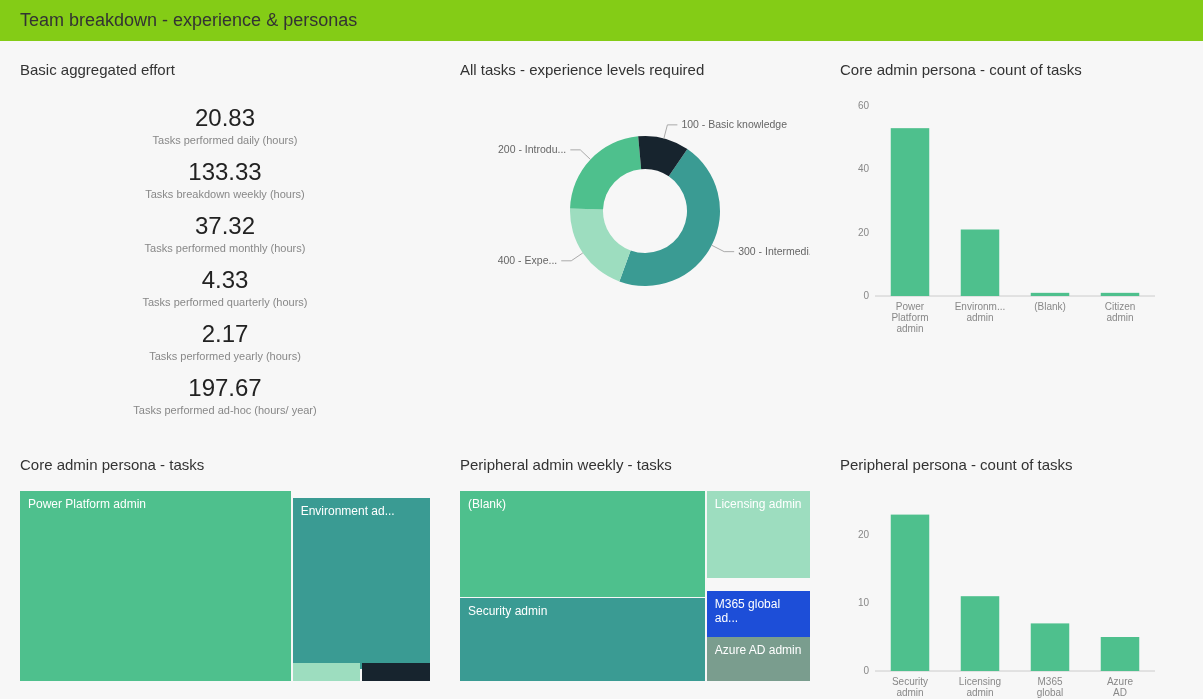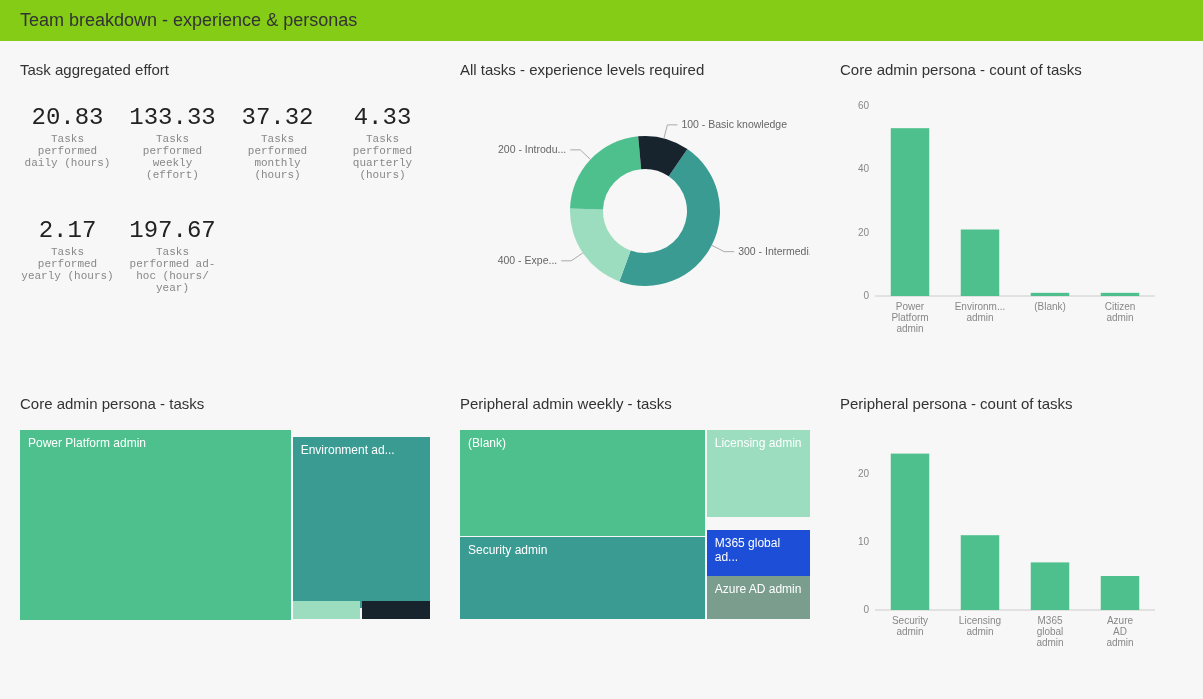--- a/index.html
+++ b/index.html
@@ -29,24 +29,23 @@
   .panel { position: relative; }
   .panel-title {
     font-size: 15px;
     color: #333;
     font-weight: 400;
     margin-bottom: 18px;
   }
   
   .kpis {
     display: grid;
-    grid-template-columns: 1fr 1fr 1fr 1fr;
-    gap: 36px 10px;
+    grid-template-columns: 1fr;
+    gap: 12px 10px;
     padding-top: 8px;
-    font-family: Liberation Mono, monospace;
   }
   .kpi { text-align: center; }
   .kpi-val { font-size: 24px; color: #222; font-weight: 500; }
   .kpi-label { font-size: 11px; color: #888; margin-top: 2px; }
   
   svg { display: block; }
   .axis-text { font-size: 10px; fill: #888; }
   .bar { fill: #4ec08d; }
   
   .treemap { width: 100%; height: 190px; position: relative; font-size: 12px; color: #fff; }
@@ -56,29 +55,29 @@
   .leader { stroke: #aaa; stroke-width: 1; fill: none; }
 </style>
 </head>
 <body>
 
 <div class="header">Team breakdown - experience &amp; personas</div>
 
 <div class="dashboard">
 
   <div class="panel">
-    <div class="panel-title">Task aggregated effort</div>
+    <div class="panel-title">Basic aggregated effort</div>
     <div class="kpis">
       <div class="kpi">
         <div class="kpi-val">20.83</div>
         <div class="kpi-label">Tasks performed daily (hours)</div>
       </div>
       <div class="kpi">
         <div class="kpi-val">133.33</div>
-        <div class="kpi-label">Tasks performed weekly (effort)</div>
+        <div class="kpi-label">Tasks breakdown weekly (hours)</div>
       </div>
       <div class="kpi">
         <div class="kpi-val">37.32</div>
         <div class="kpi-label">Tasks performed monthly (hours)</div>
       </div>
       <div class="kpi">
         <div class="kpi-val">4.33</div>
         <div class="kpi-label">Tasks performed quarterly (hours)</div>
       </div>
       <div class="kpi">

